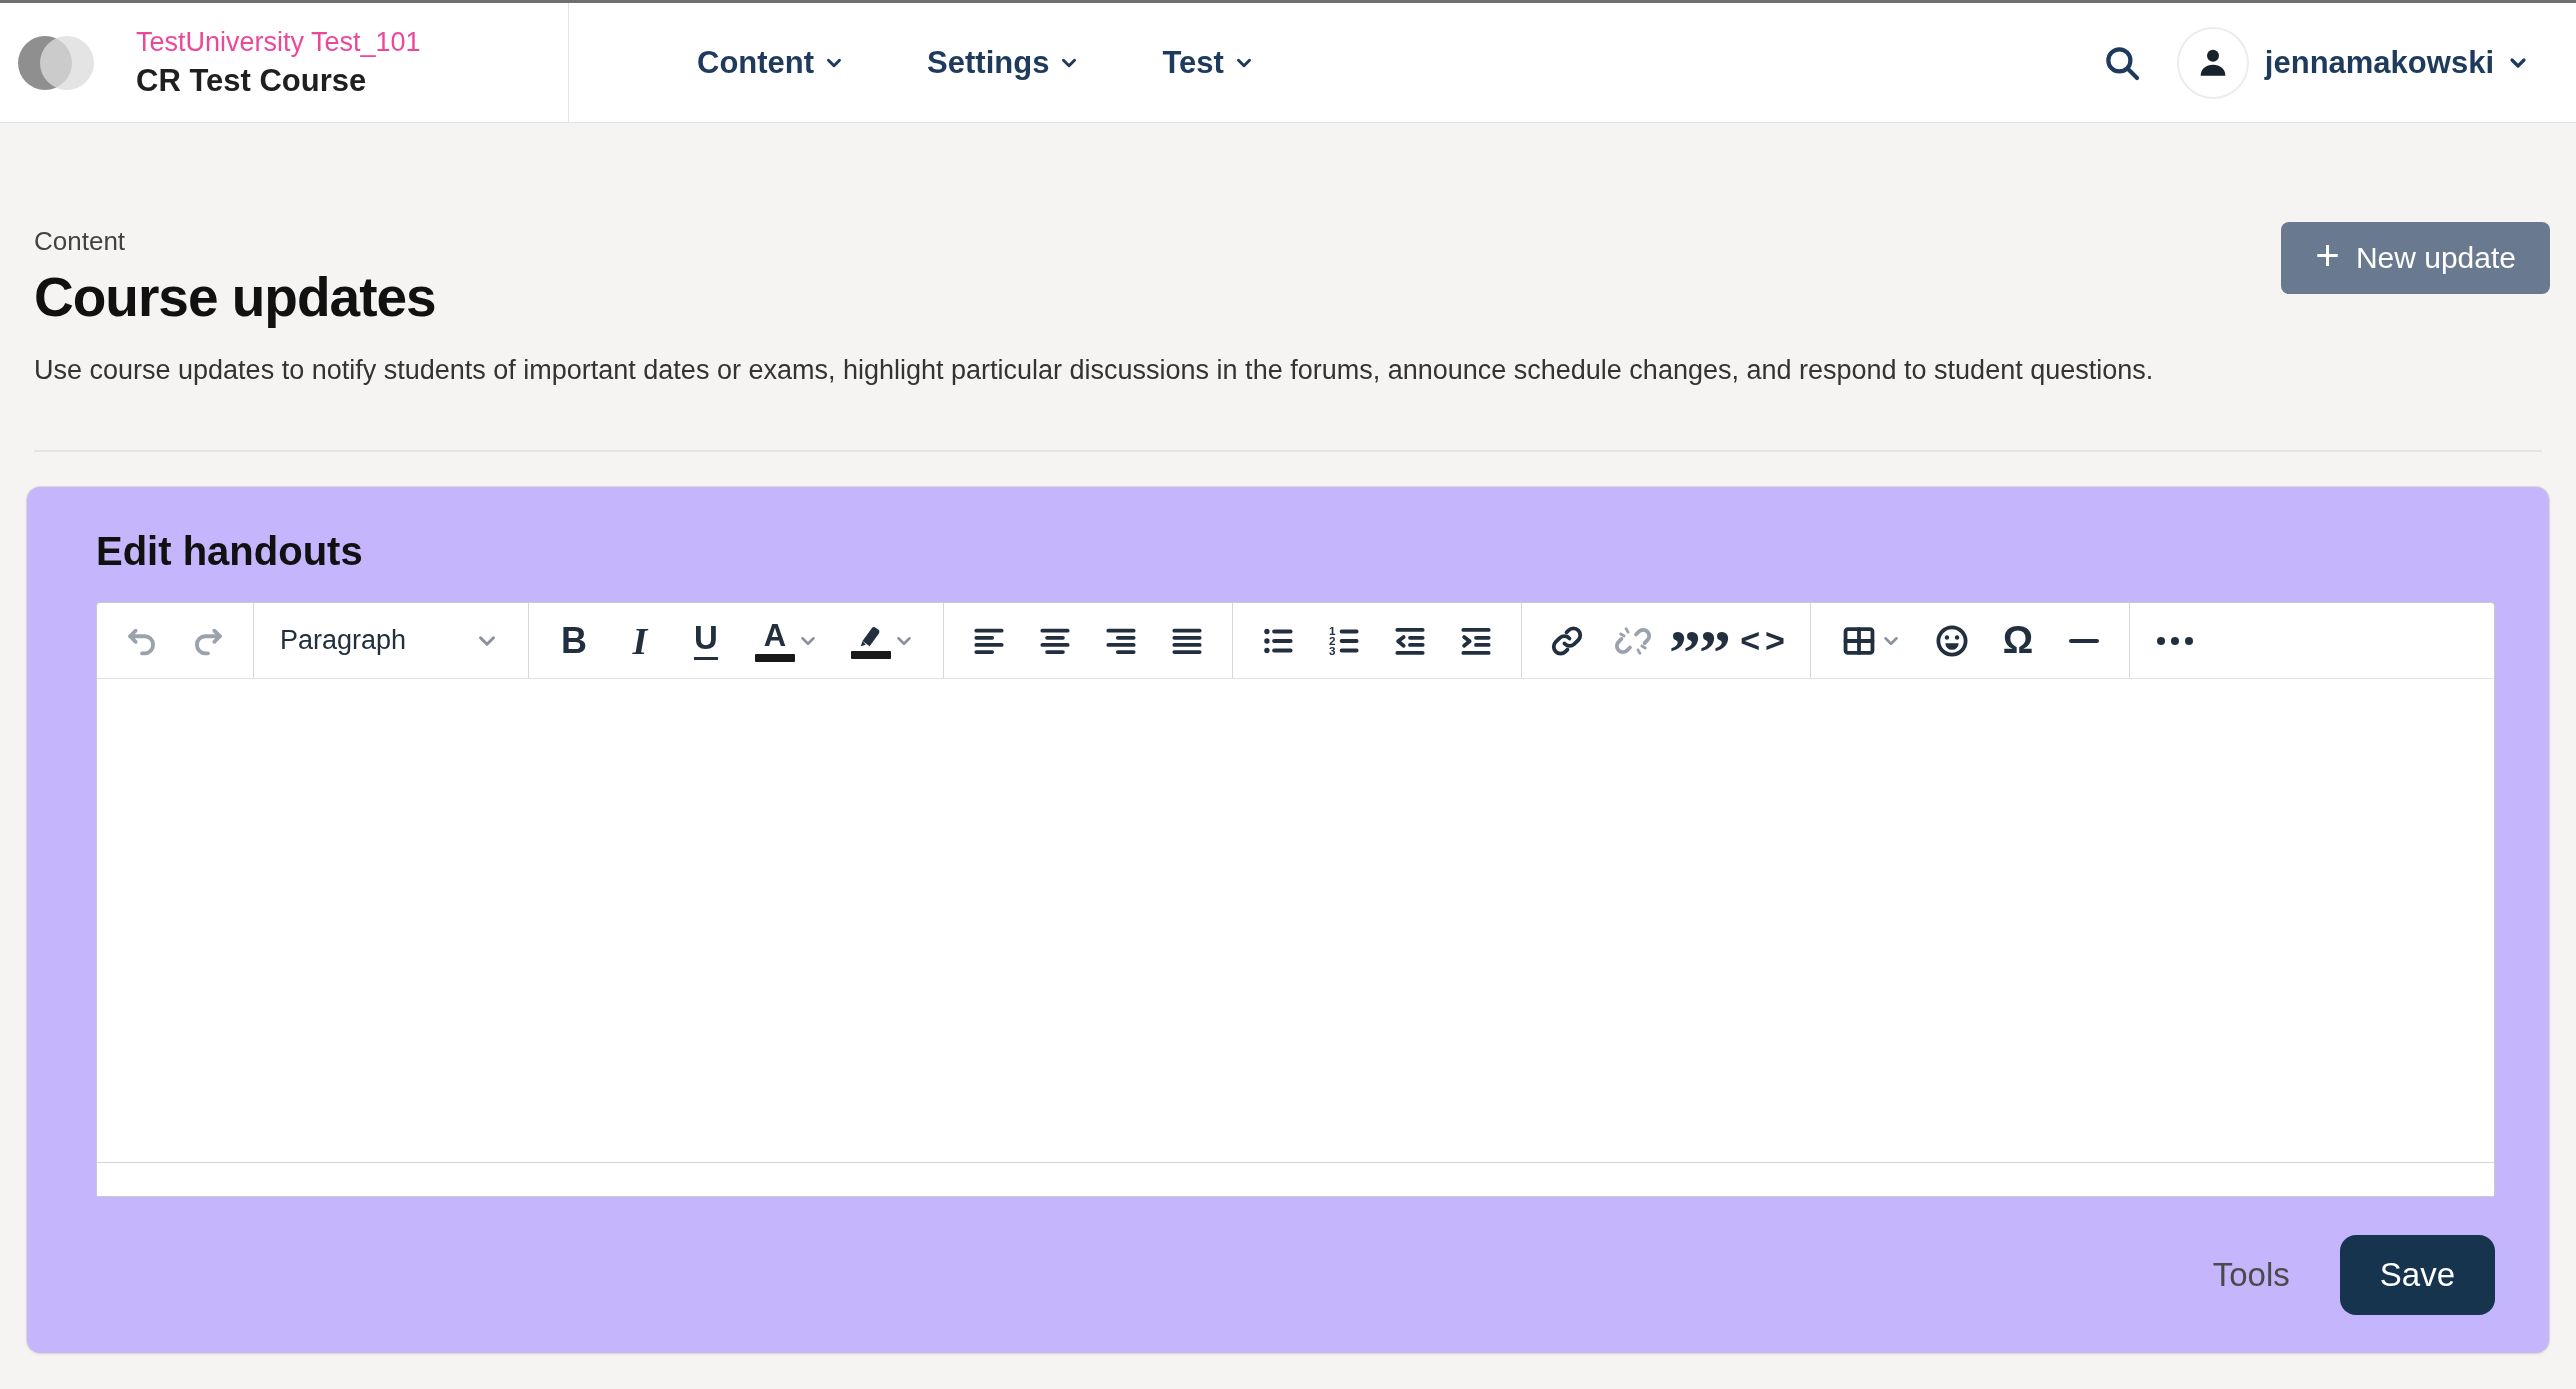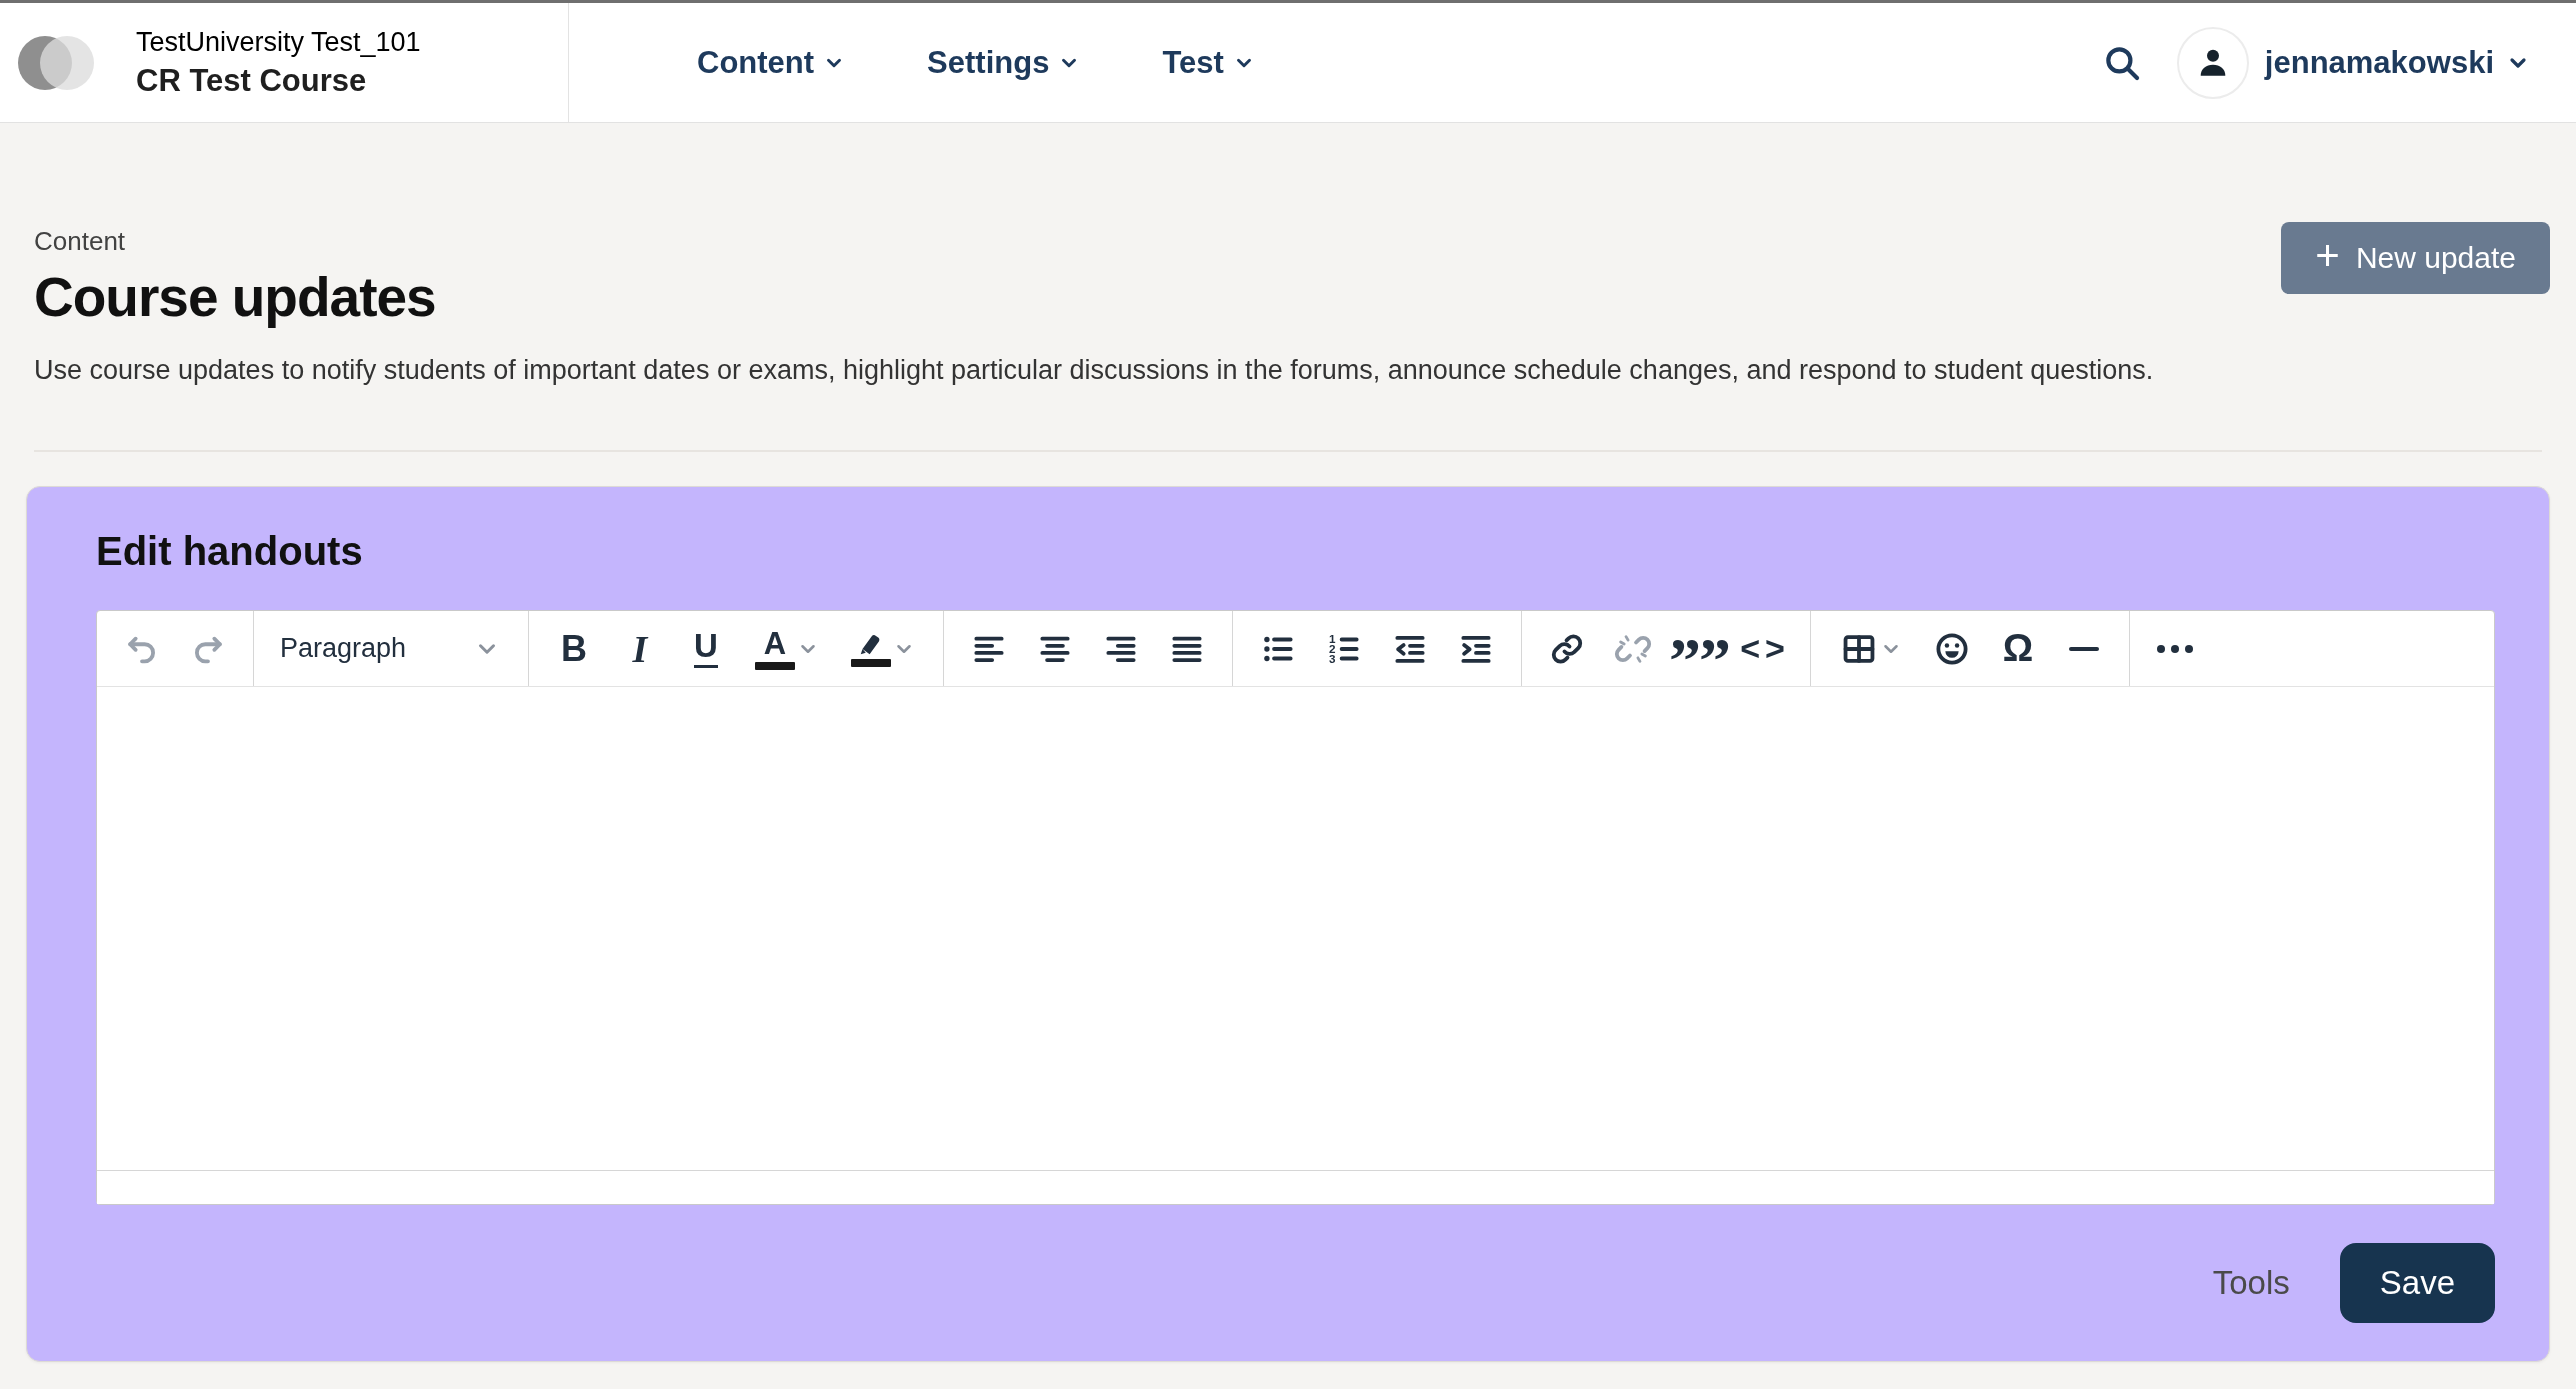--- a/index.html
+++ b/index.html
@@ -17,21 +17,21 @@
     height: 120px; background: #fff; border-bottom: 1px solid #e2e2e2;
     display: flex; align-items: stretch;
   }
   .brand {
     width: 569px; flex: 0 0 569px; border-right: 1px solid #e3e3e3;
     display: flex; align-items: center; padding-left: 18px; cursor: pointer;
   }
   .logo { position: relative; width: 76px; height: 54px; margin-right: 42px; flex: 0 0 76px; }
   .logo .c1 { position: absolute; left: 0; top: 0; width: 54px; height: 54px; border-radius: 50%; background: #8f8f8f; }
   .logo .c2 { position: absolute; left: 22px; top: 0; width: 54px; height: 54px; border-radius: 50%; background: #dcdcdc; opacity: .78; }
-  .brand-text .org { font-size: 27px; color: #000000; margin-bottom: 5px; }
+  .brand-text .org { font-size: 27px; color: #ec4899; margin-bottom: 5px; }
   .brand-text .course { font-size: 31px; font-weight: 700; color: #1f1f1f; }
 
   nav { display: flex; align-items: center; gap: 82px; margin-left: 128px; }
   .nav-item {
     display: flex; align-items: center; gap: 9px;
     font-size: 31px; font-weight: 600; color: #1e3a5c; cursor: pointer;
   }
   .chev { stroke: #1e3a5c; fill: none; stroke-width: 3.2; stroke-linecap: round; stroke-linejoin: round; }
 
   .header-right { margin-left: auto; display: flex; align-items: center; padding-right: 46px; }
@@ -60,21 +60,21 @@
   .page-divider { border: none; border-top: 2px solid #e7e4e0; margin: 64px 8px 34px 8px; }
 
   
   .card {
     background: #c4b5fd; border: 1px solid #dddad6; border-radius: 14px;
     box-shadow: 0 1px 3px rgba(0,0,0,.05);
     padding: 42px 54px 38px 69px;
   }
   .card h2 { font-size: 40px; font-weight: 700; color: #111; }
 
-  .editor { margin-top: 36px; border: 1px solid #c9c9c9; border-radius: 4px; background: #fff; }
+  .editor { margin-top: 28px; border: 1px solid #c9c9c9; border-radius: 4px; background: #fff; }
   .toolbar { display: flex; align-items: stretch; height: 76px; border-bottom: 1px solid #e3e3e3; }
   .tb-group { display: flex; align-items: center; padding: 0 14px; gap: 4px; }
   .tb-sep { width: 1px; background: #d6d6d6; flex: 0 0 1px; }
   .tb-btn {
     width: 62px; height: 64px; display: flex; flex-direction: column;
     align-items: center; justify-content: center; border-radius: 6px;
     color: #222f3e; cursor: pointer;
   }
   .tb-btn.split { flex-direction: row; width: 92px; gap: 2px; }
   .tb-btn.disabled { color: #9aa2ad; cursor: default; }

